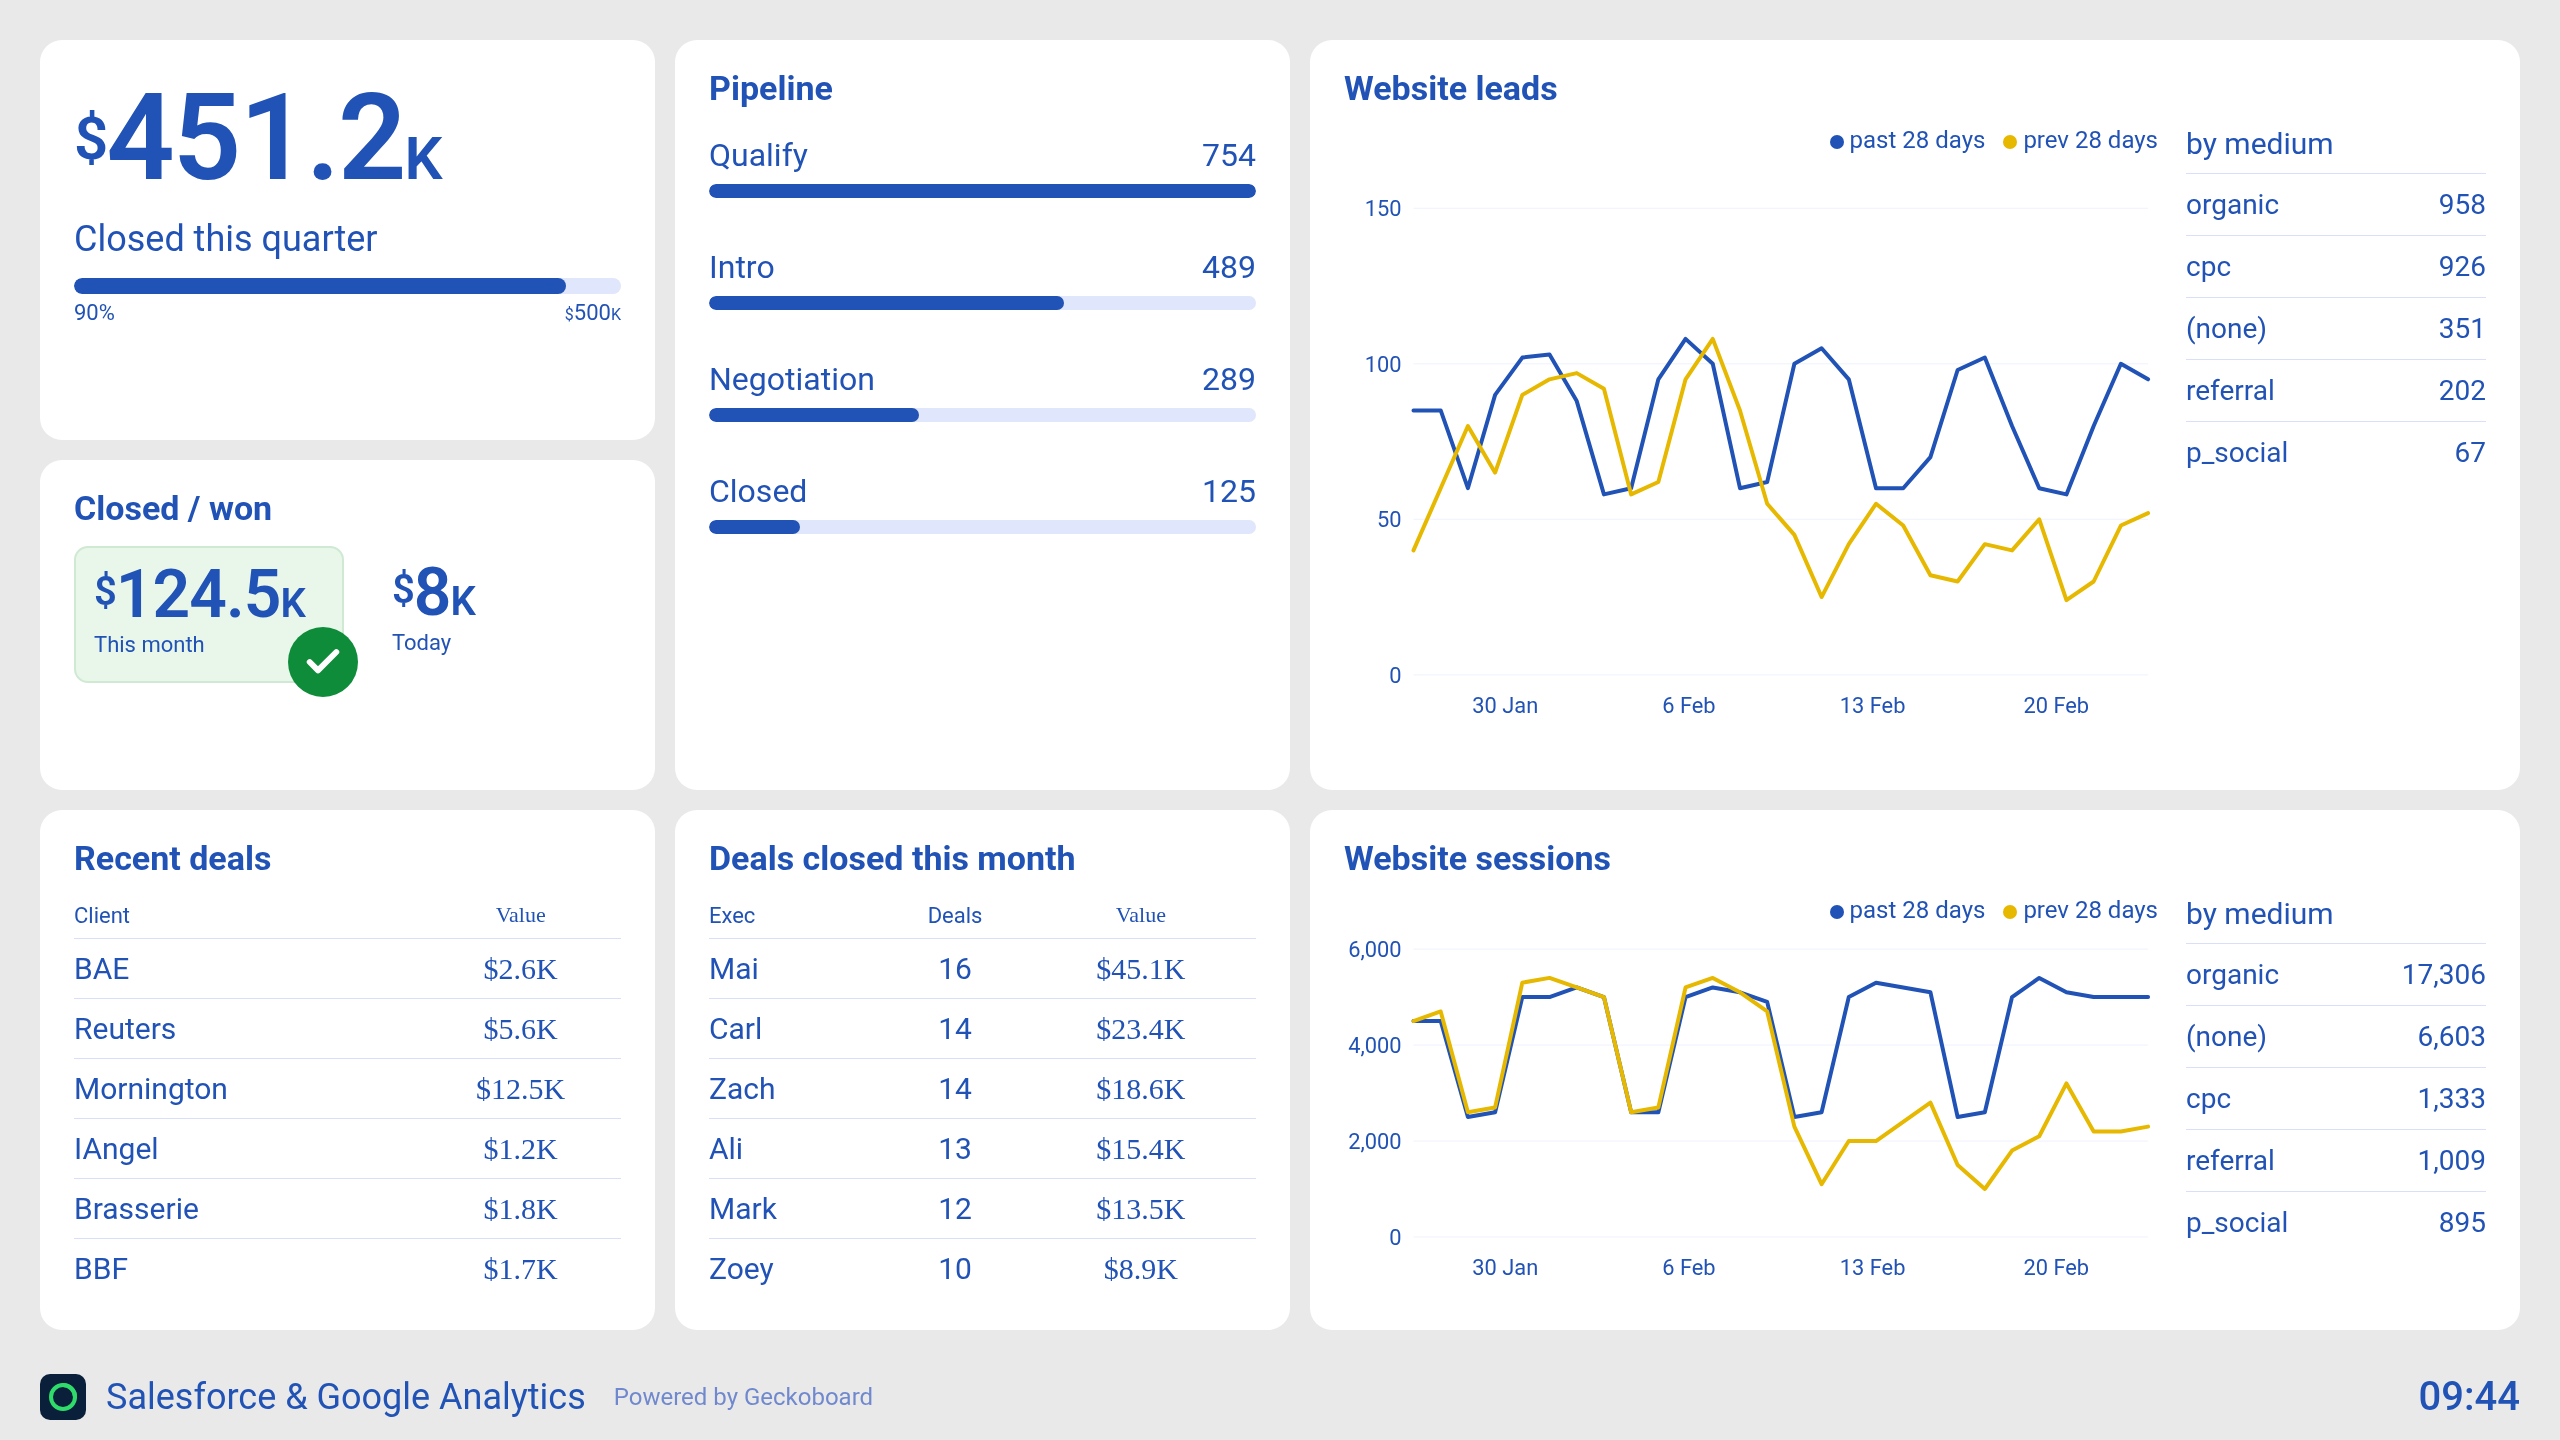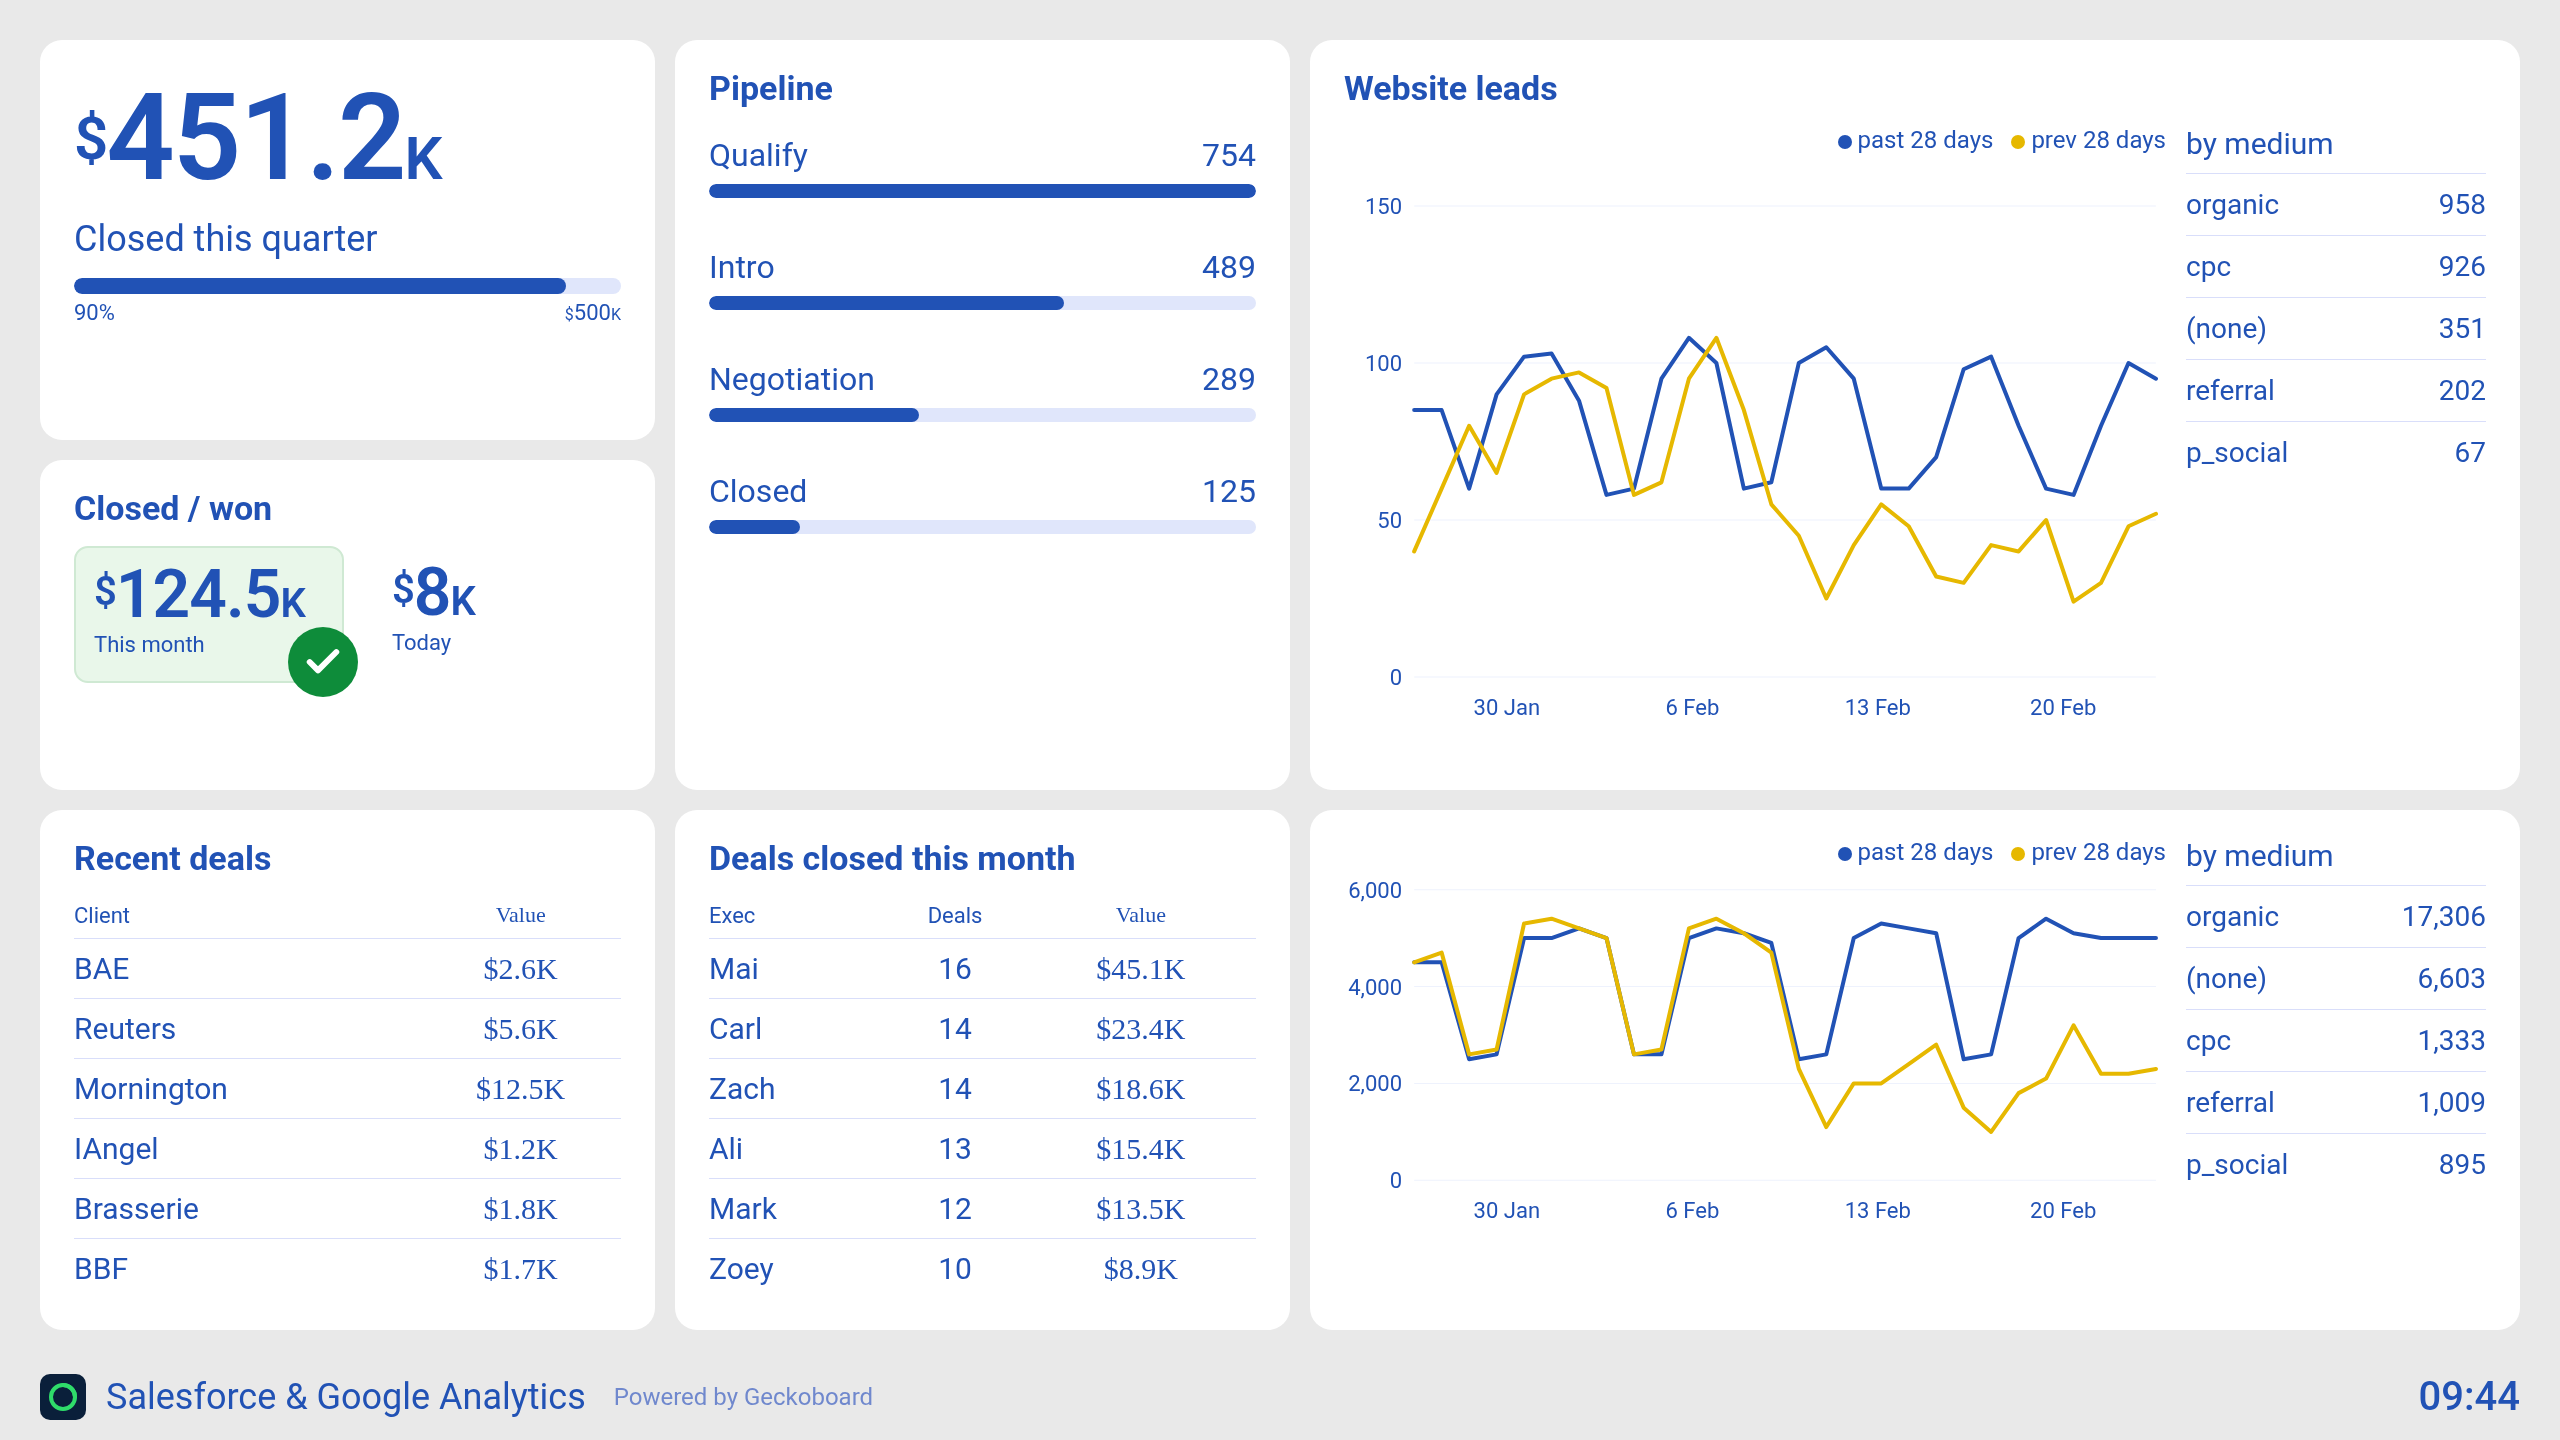--- a/index.html
+++ b/index.html
@@ -64,21 +64,21 @@
   
   #card-pipeline{grid-column:2;grid-row:1 / span 2;}
   .pipe-row{margin:28px 0 50px 0;}
   .pipe-head{display:flex;justify-content:space-between;font-size:32px;color:var(--blue);margin-bottom:10px;}
   .pipe-bar{height:14px;background:#e0e6fb;border-radius:7px;position:relative;overflow:hidden;}
   .pipe-bar .fill{position:absolute;left:0;top:0;bottom:0;background:var(--blue);border-radius:7px;}
 
   
   #card-leads{grid-column:3;grid-row:1 / span 2;position:relative;padding-bottom:21px;}
   #card-sessions{grid-column:3;grid-row:3;position:relative;}
-  .chart-area{display:flex;gap:20px;height:calc(100% - 60px);}
+  .chart-area{display:flex;gap:28px;height:calc(100% - 60px);}
   .chart-svg-wrap{flex:1;position:relative;}
   svg.chart{width:100%;height:100%;}
   .legend{position:absolute;right:0;top:0;display:flex;gap:18px;font-size:24px;align-items:center;}
   .legend .dot{width:14px;height:14px;border-radius:50%;display:inline-block;margin-right:6px;vertical-align:middle;}
   .legend .blue{background:var(--blue);} .legend .gold{background:var(--gold);}
   .sidebar{width:300px;}
   .sidebar .shead{font-size:30px;color:var(--blue);margin-bottom:12px;}
   .srow{display:flex;justify-content:space-between;font-size:28px;padding:14px 0;border-top:1px solid var(--divider);color:var(--blue);}
   .srow:first-of-type{border-top:1px solid var(--divider);}
   .axis-label{fill:var(--blue);font-size:22px;}
@@ -306,20 +306,21 @@
             <div class="srow">
               <span>p_social</span>
               <span>67</span>
             </div>
           </div>
       </div>
     </div>
   </div>
 
   <div id="card-sessions" class="card">
+    <div class="title">Website sessions</div>
     <div class="chart-area">
       <div class="chart-svg-wrap">
         <div class="legend">
           <span><span class="dot blue"></span><span>past 28 days</span></span>
           <span><span class="dot gold"></span><span>prev 28 days</span></span>
         </div>
         <svg class="chart" id="chart-sessions" viewBox="0 0 820 380">
             <line class="grid-line" x1="70" x2="810" y1="330" y2="330"></line>
             <text class="axis-label" x="58" y="338" text-anchor="end">0</text>
             <line class="grid-line" x1="70" x2="810" y1="233.33333333333334" y2="233.33333333333334"></line>

